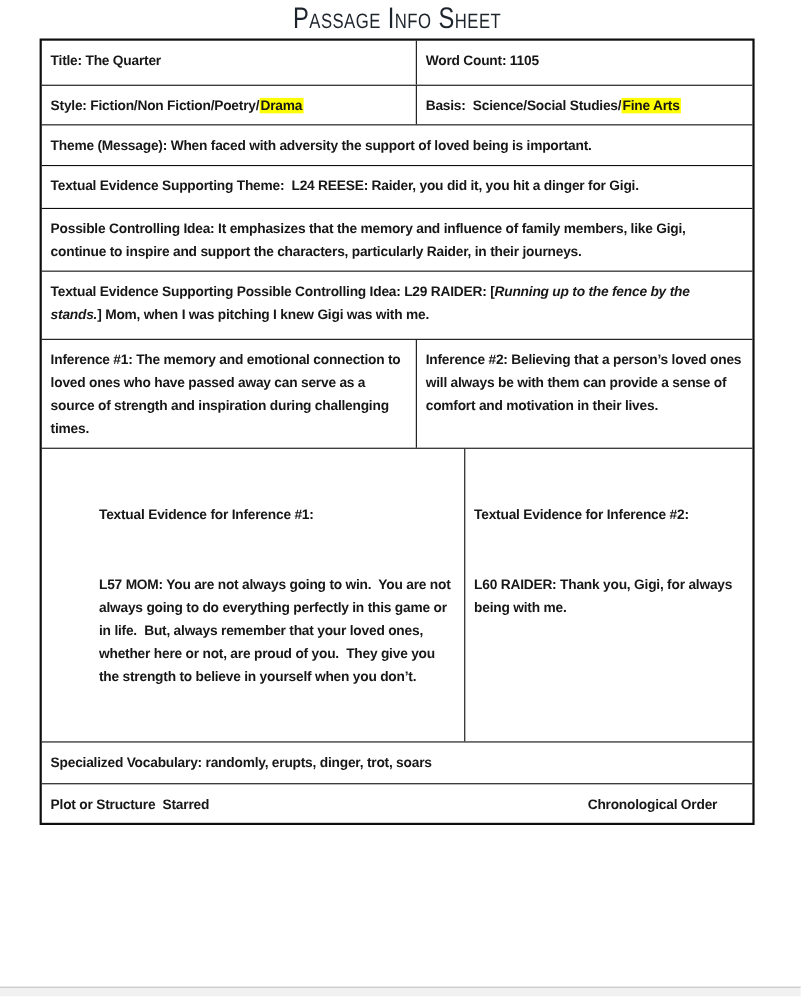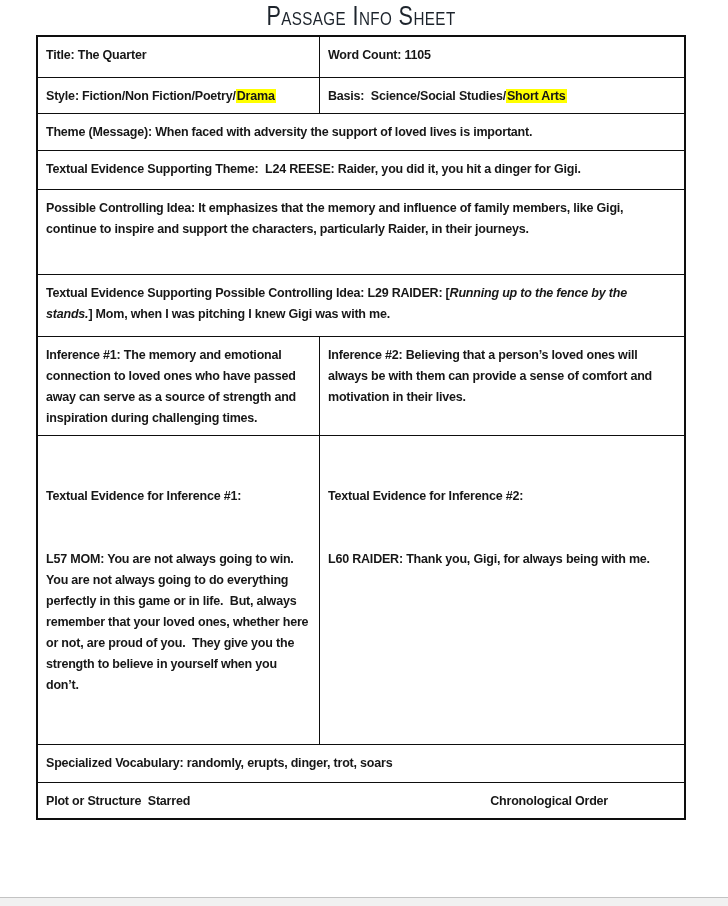--- a/index.html
+++ b/index.html
@@ -15,73 +15,73 @@
     white-space:nowrap;
   }
   .sheet{
     margin-left:36px;width:650px;box-sizing:border-box;
     border:2px solid #0e0e0e;
     font-size:12.5px;font-weight:bold;line-height:21px;letter-spacing:-.2px;
   }
   .row{display:flex;box-sizing:border-box;border-top:1.5px solid #0e0e0e;}
   .row:first-child{border-top:none;}
   .cell{padding:8px 8px 6px 8px;box-sizing:border-box;white-space:pre-wrap;}
-  .cell.left{width:282px;border-right:1.5px solid #0e0e0e;flex:none;}
+  .cell.left{width:341px;border-right:1.5px solid #0e0e0e;flex:none;}
   .cell.right{flex:1;}
   .cell.full{width:100%;}
   .hl{background:#ffff00;padding:0 1px;}
   .ital{font-style:italic;}
   .split{display:flex;justify-content:space-between;align-items:flex-start;}
-  .split .r{margin-right:68px;}
+  .split .r{margin-right:24px;}
   .bottom-strip{
     position:absolute;left:0;bottom:0;width:728px;height:8px;
     background:#f1f1f1;border-top:1px solid #c3c3c3;box-sizing:content-box;
   }
 </style>
 </head>
 <body>
 
 <div class="doc-title">Passage Info Sheet</div>
 
 <div class="sheet">
 
   <div class="row" style="min-height:40px;">
     <div class="cell left">Title: The Quarter</div>
     <div class="cell right">Word Count: 1105</div>
   </div>
 
 
   <div class="row" style="min-height:35px;">
     <div class="cell left"><span>Style: Fiction/Non Fiction/Poetry/</span><span class="hl">Drama</span></div>
-    <div class="cell right"><span>Basis:  Science/Social Studies/</span><span class="hl">Short Arts</span></div>
+    <div class="cell right"><span>Basis:  Science/Social Studies/</span><span class="hl">Fine Arts</span></div>
   </div>
 
 
   <div class="row" style="min-height:37px;">
-    <div class="cell full">Theme (Message): When faced with adversity the support of loved lives is important.</div>
+    <div class="cell full">Theme (Message): When faced with adversity the support of loved being is important.</div>
   </div>
 
   <div class="row" style="min-height:39px;">
     <div class="cell full">Textual Evidence Supporting Theme:  L24 REESE: Raider, you did it, you hit a dinger for Gigi.</div>
   </div>
 
   <div class="row" style="min-height:56px;">
     <div class="cell full">Possible Controlling Idea: It emphasizes that the memory and influence of family members, like Gigi, continue to inspire and support the characters, particularly Raider, in their journeys.</div>
   </div>
 
-  <div class="row" style="min-height:62px;margin-top:28px;">
+  <div class="row" style="min-height:62px;">
     <div class="cell full"><span>Textual Evidence Supporting Possible Controlling Idea: L29 RAIDER: [</span><span class="ital">Running up to the fence by the stands.</span><span>] Mom, when I was pitching I knew Gigi was with me.</span></div>
   </div>
 
   <div class="row" style="min-height:84px;justify-content:flex-end;">
     <div class="cell left">Inference #1: The memory and emotional connection to loved ones who have passed away can serve as a source of strength and inspiration during challenging times.</div>
     <div class="cell right">Inference #2: Believing that a person’s loved ones will always be with them can provide a sense of comfort and motivation in their lives.</div>
   </div>
 
-  <div class="row" style="min-height:143px;">
+  <div class="row" style="min-height:143px;padding-left:44px;">
     <div class="cell left">
       <div>Textual Evidence for Inference #1:</div>
       <div>L57 MOM: You are not always going to win.  You are not always going to do everything perfectly in this game or in life.  But, always remember that your loved ones, whether here or not, are proud of you.  They give you the strength to believe in yourself when you don’t.</div>
     </div>
     <div class="cell right">
       <div>Textual Evidence for Inference #2:</div>
       <div>L60 RAIDER: Thank you, Gigi, for always being with me.</div>
     </div>
   </div>
 

